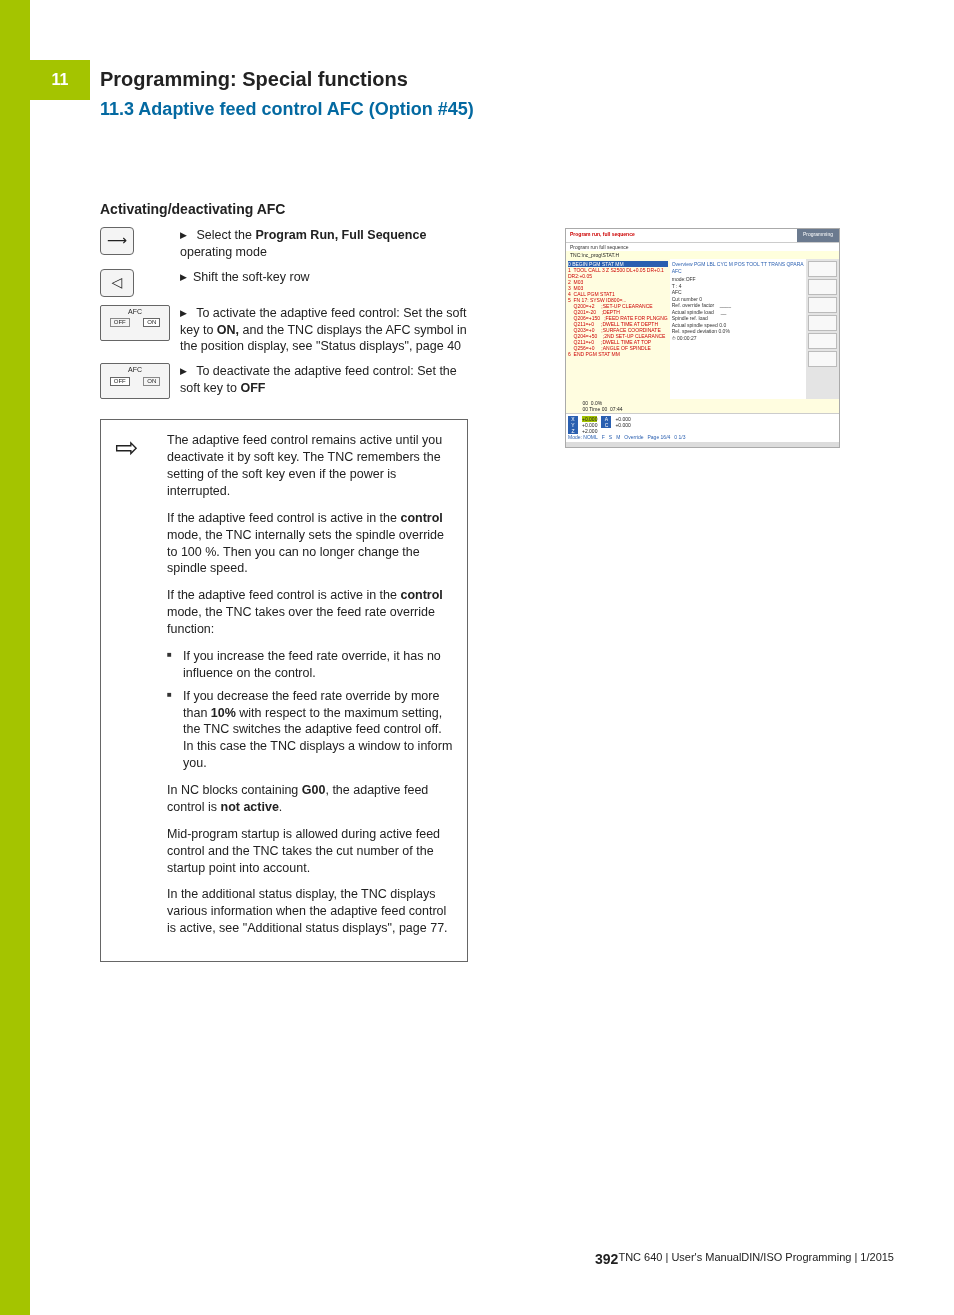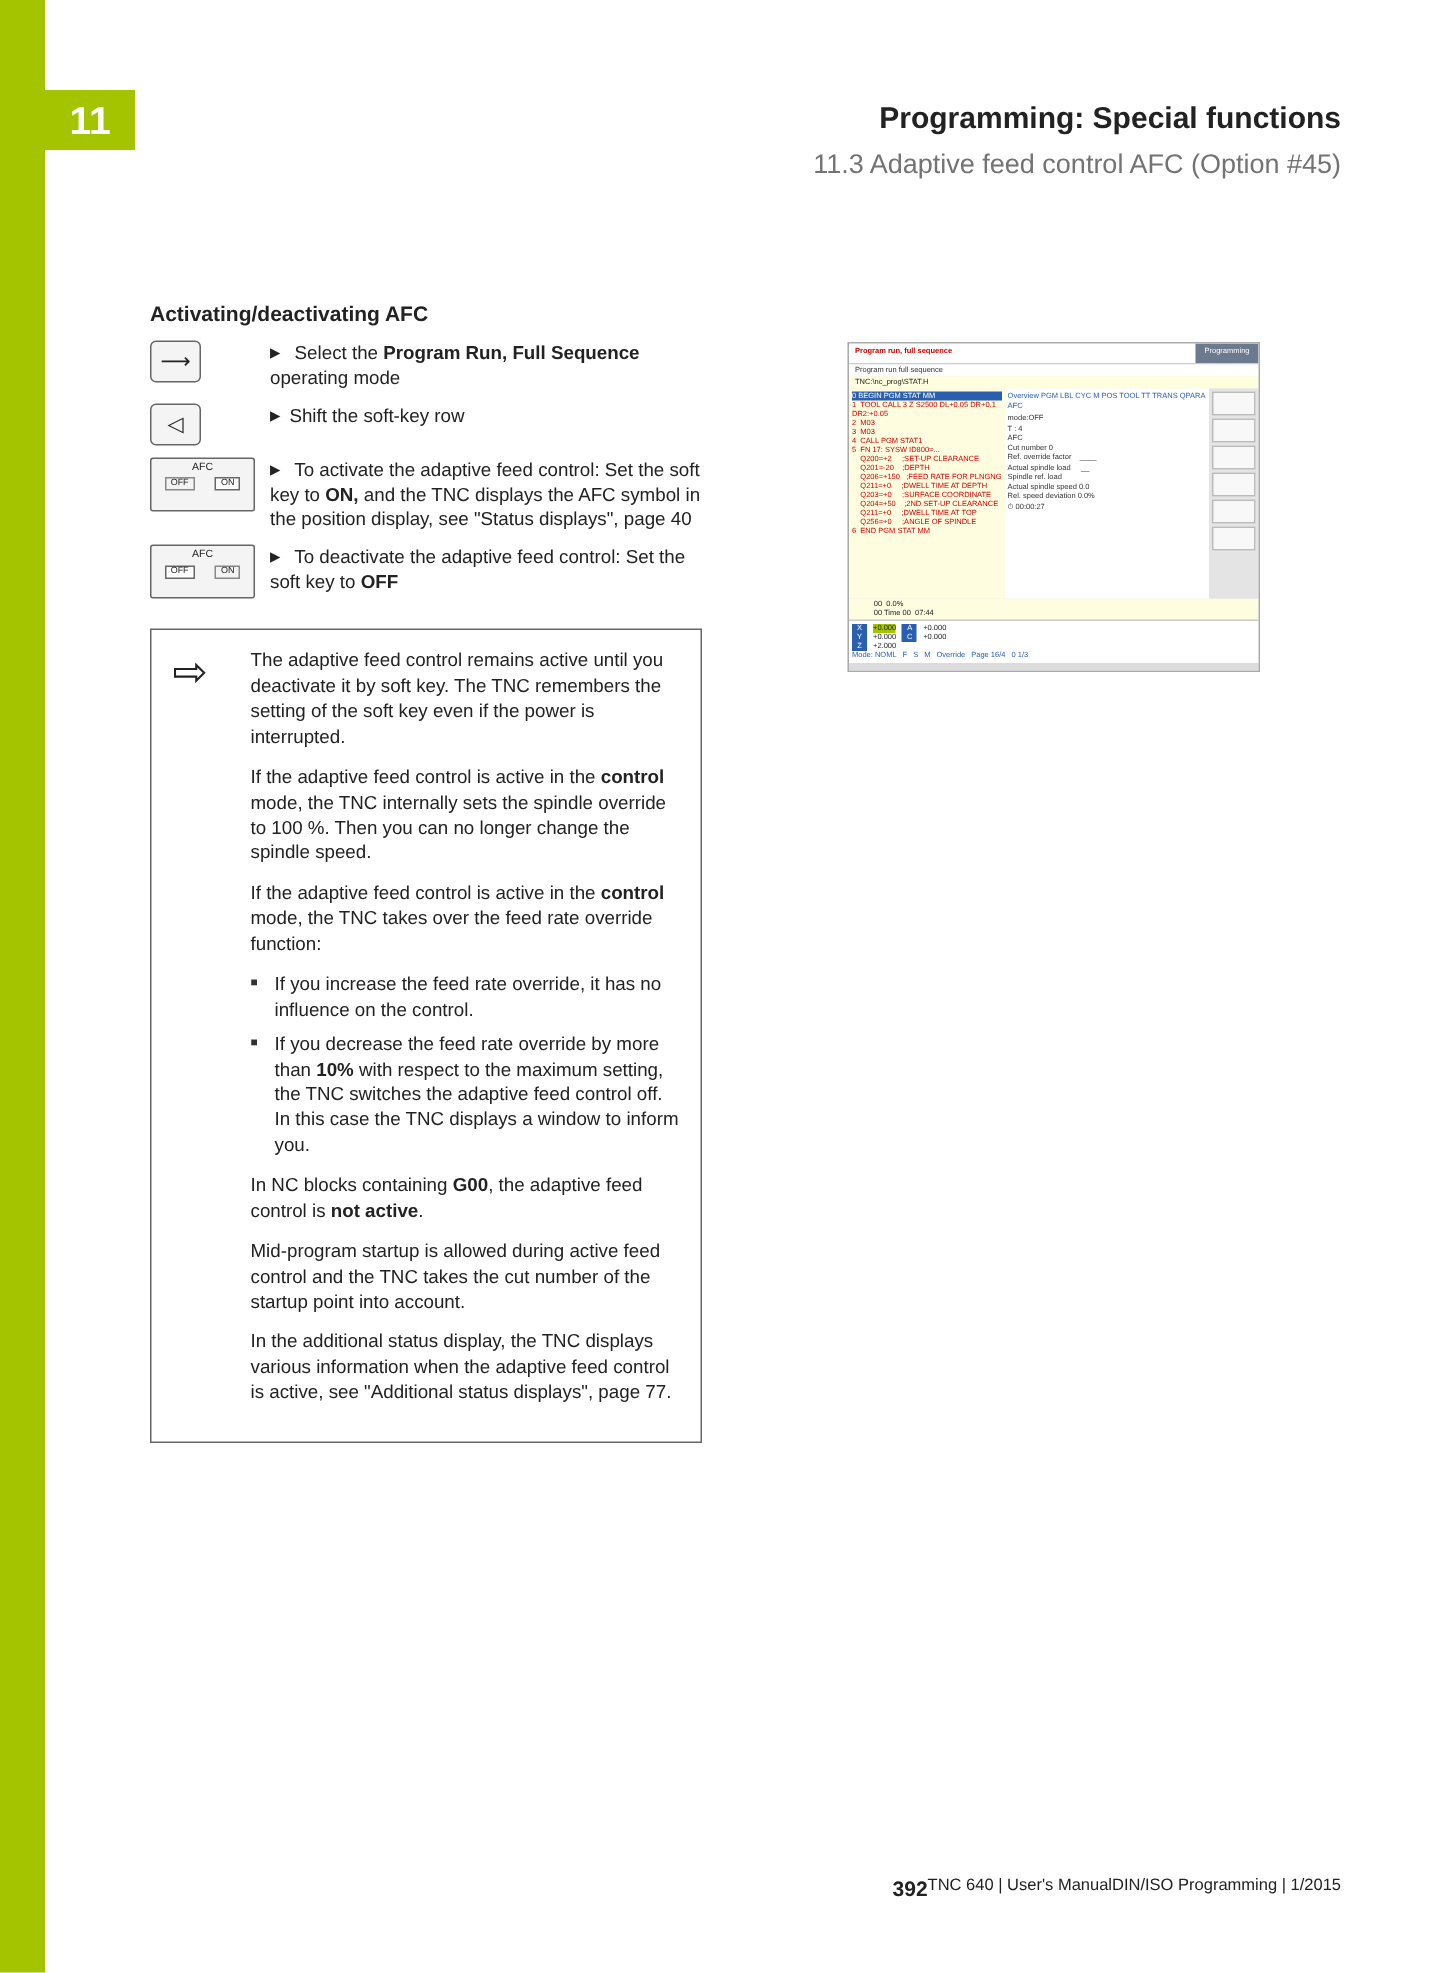--- a/index.html
+++ b/index.html
@@ -16,39 +16,38 @@
     left: 0; top: 0;
     width: 30px; height: 1315px;
     background: #a4c400;
   }
   .chapter-tab {
     position: absolute;
     left: 30px; top: 60px;
     width: 60px; height: 40px;
     background: #a4c400;
     color: #fff;
-    font-size: 26px;
+    font-size: 16px;
     font-weight: bold;
     display: flex; align-items: center; justify-content: center;
   }
   .header {
     position: absolute;
     left: 100px; top: 68px;
     right: 60px;
-    text-align: right;
   }
   .chapter-title {
     font-size: 20px;
     font-weight: bold;
     margin-bottom: 8px;
   }
   .section-title {
     font-size: 18px;
-    font-weight: normal;
-    color: #737373;
+    font-weight: bold;
+    color: #0369a1;
   }
   .content {
     position: absolute;
     left: 100px; top: 200px;
     width: 368px;
     font-size: 12.5px;
     line-height: 1.35;
   }
   .subhead {
     font-size: 14px;

